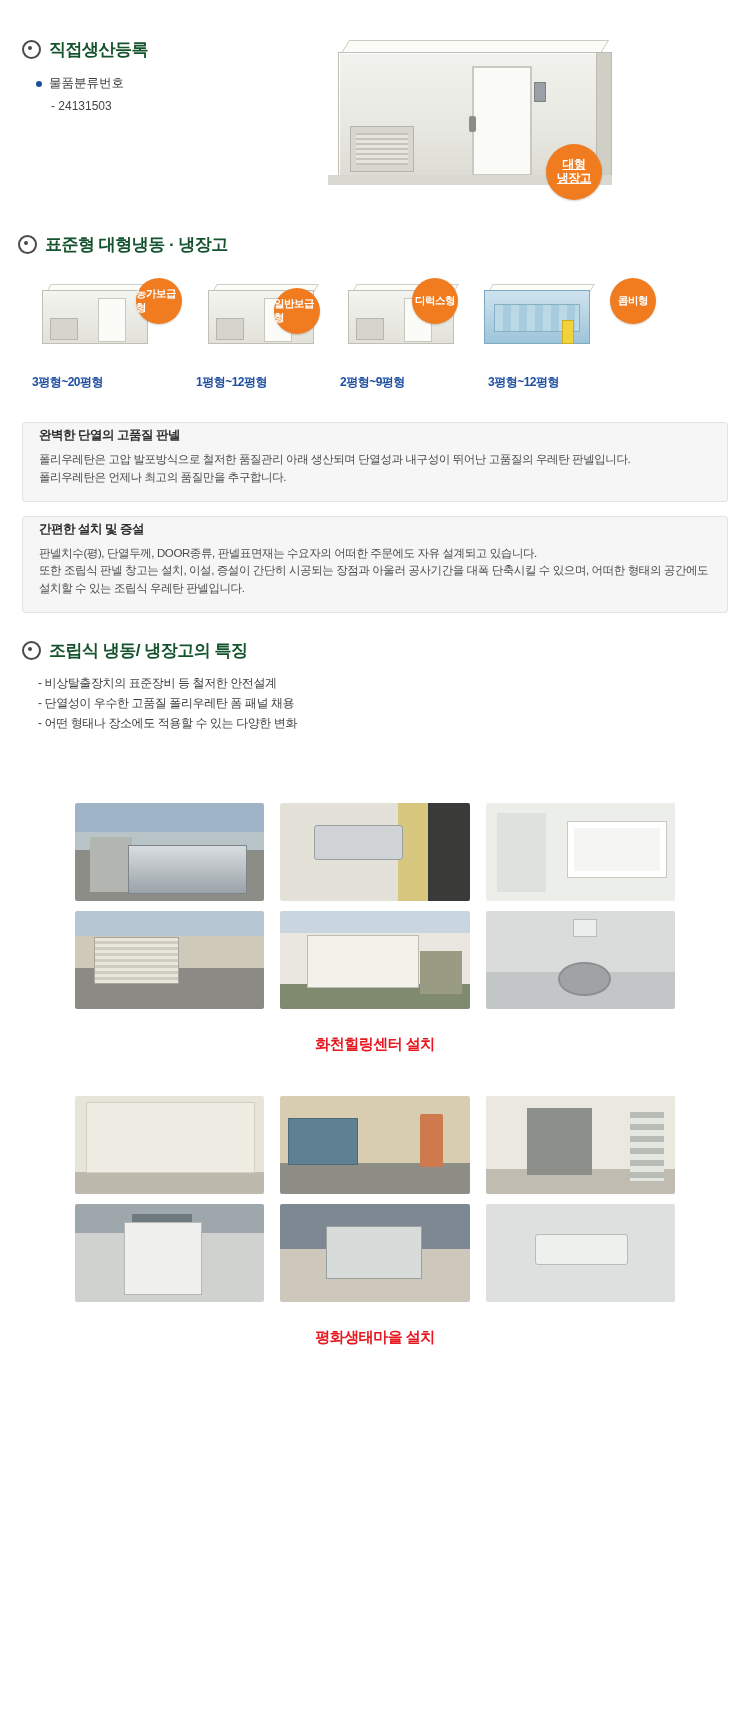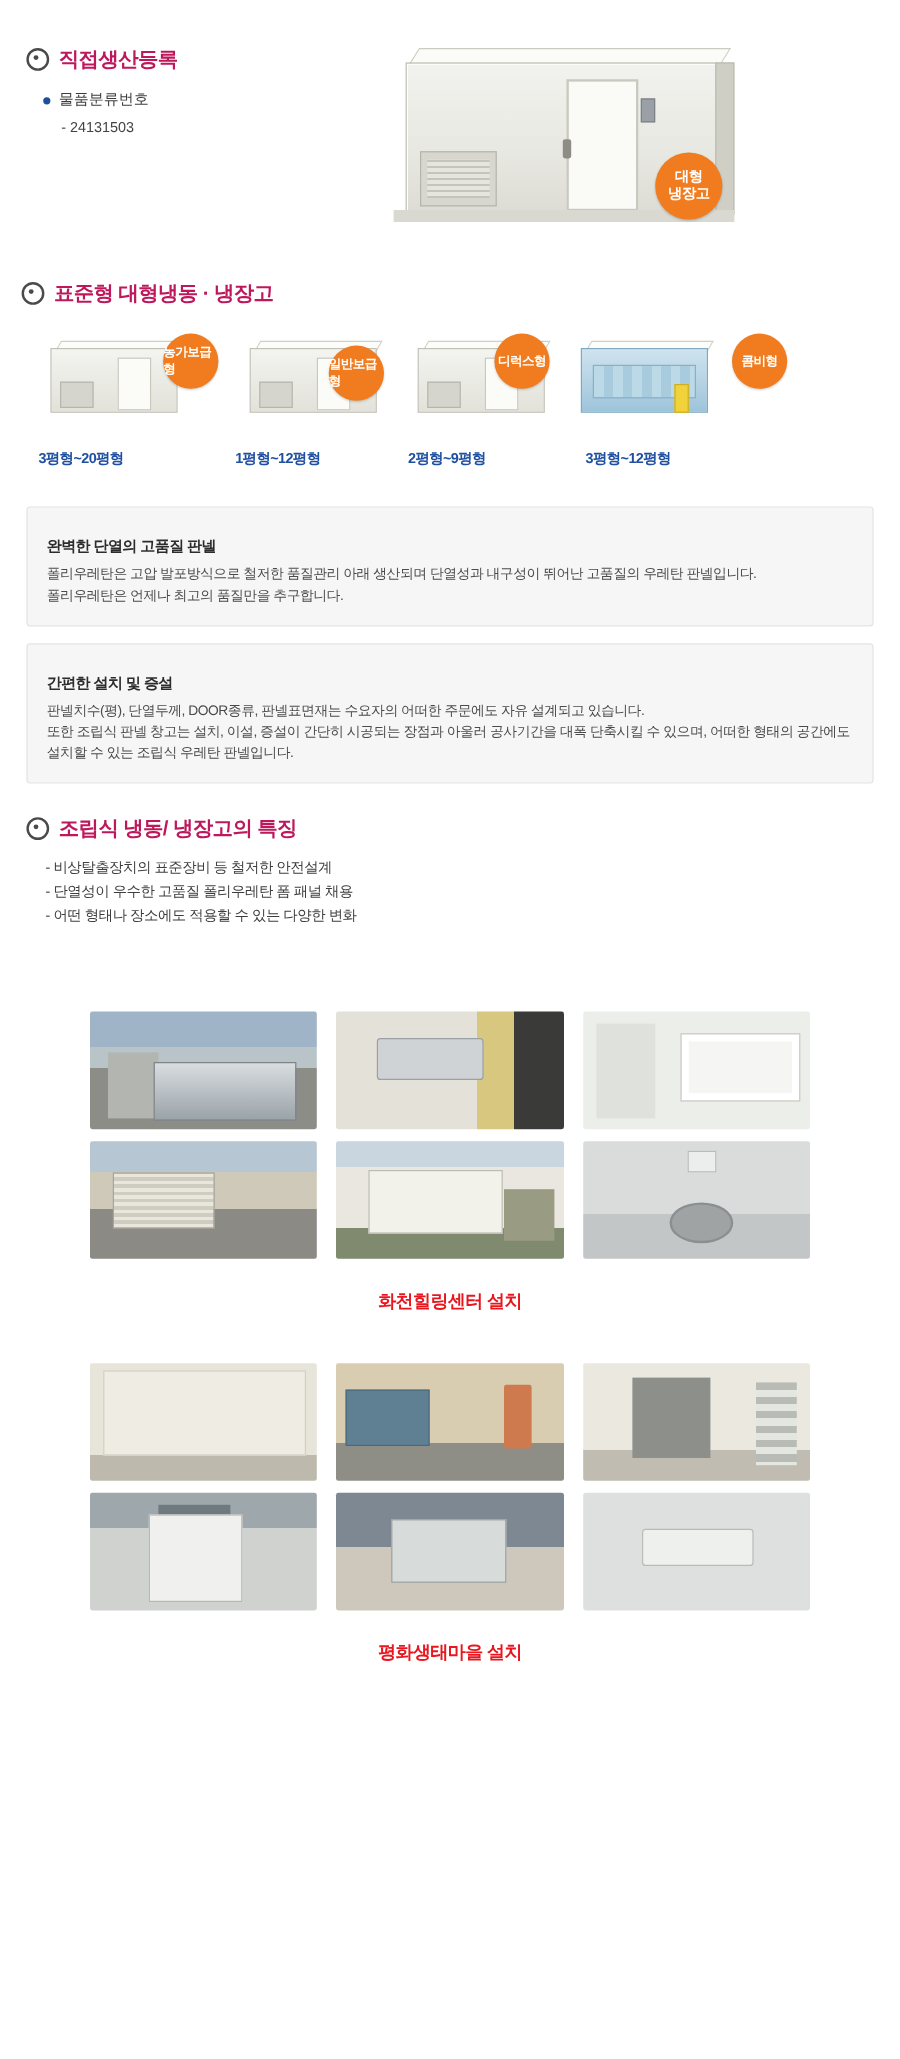--- a/index.html
+++ b/index.html
@@ -40,21 +40,21 @@
     content: "";
     position: absolute;
     left: 3.5px; top: 3.5px;
     width: 4px; height: 4px;
     border-radius: 50%;
     background: #4a4a4a;
   }
   .sec-title {
     font-size: 17px;
     font-weight: bold;
-    color: #be185d;
+    color: #14532d;
     letter-spacing: -0.5px;
   }
 
   
   .block1 {
     position: relative;
     padding: 38px 0 0 22px;
     height: 185px;
   }
   .sub-list {
@@ -161,22 +161,22 @@
     font-weight: bold;
     display: flex;
     align-items: center;
     justify-content: center;
     text-align: center;
     line-height: 1.15;
     letter-spacing: -0.5px;
     box-shadow: 0 1px 2px rgba(0,0,0,.2);
   }
   .badge-big {
-    right: 18px; top: 97px;
-    width: 56px; height: 56px;
+    right: 18px; top: 114px;
+    width: 56px; height: 56px; text-decoration: underline;
   }
 
   
   .block2 {
     padding: 10px 0 0 18px;
     position: relative;
   }
   .lineup {
     position: relative;
     margin-top: 16px;
@@ -263,21 +263,21 @@
     font-weight: bold;
     letter-spacing: -0.5px;
   }
 
   
   .infobox {
     margin: 0 22px 0 22px;
     background: #f6f6f6;
     border: 1px solid #e3e3e3;
     border-radius: 3px;
-    padding: 24px 16px 14px 16px;
+    padding: 4px 16px 14px 16px;
   }
   .infobox + .infobox { margin-top: 14px; }
   .info-title {
     font-size: 12.5px;
     font-weight: bold;
     color: #2c2c2c;
     margin-bottom: 7px;
     letter-spacing: -0.5px;
   }
   .info-p {

